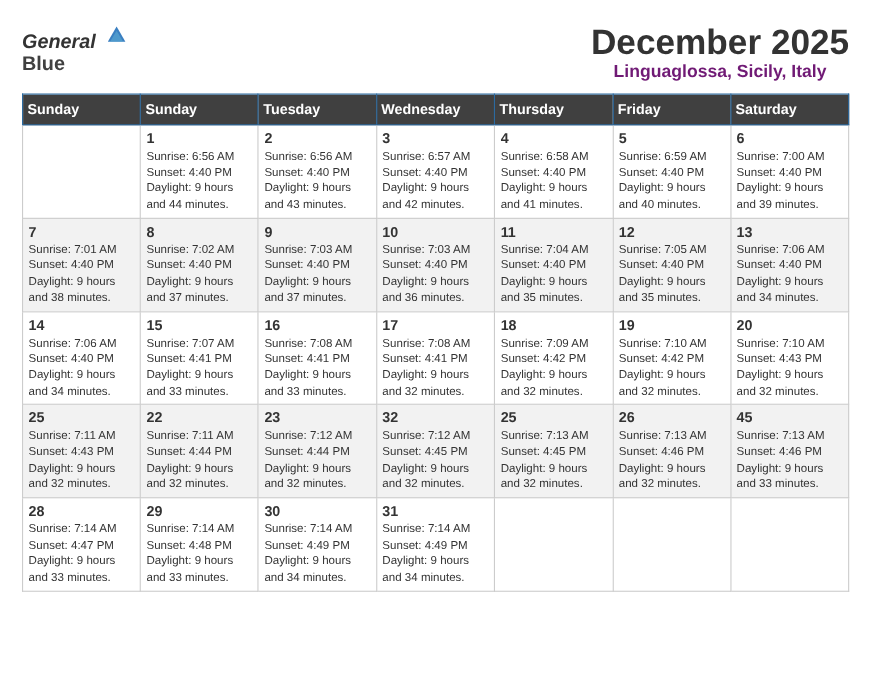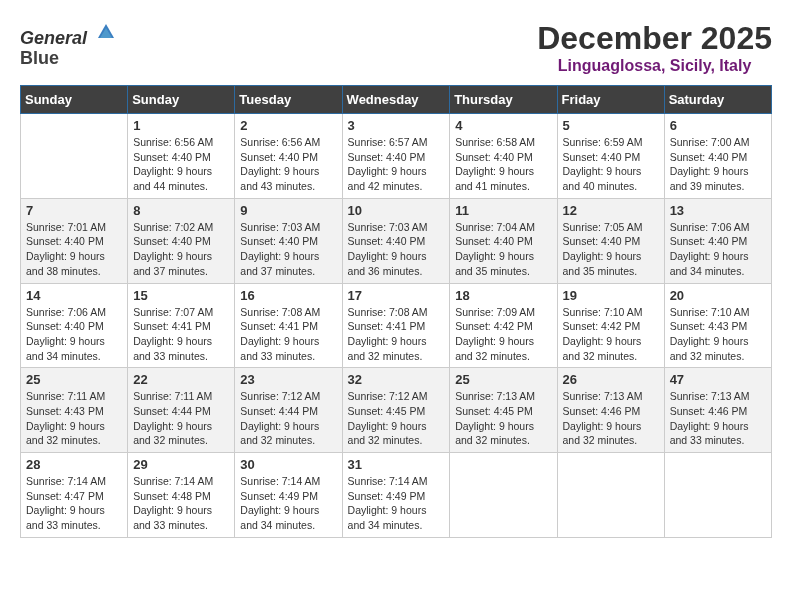--- a/index.html
+++ b/index.html
@@ -294,21 +294,21 @@
 Sunset: 4:45 PM
 Daylight: 9 hours and 32 minutes.</div>
         </td>
         <td>
           <span class="day-num">26</span>
           <div class="cell-info" style="white-space: pre-line;">Sunrise: 7:13 AM
 Sunset: 4:46 PM
 Daylight: 9 hours and 32 minutes.</div>
         </td>
         <td>
-          <span class="day-num">47</span>
+          <span class="day-num">45</span>
           <div class="cell-info" style="white-space: pre-line;">Sunrise: 7:13 AM
 Sunset: 4:46 PM
 Daylight: 9 hours and 33 minutes.</div>
         </td>
       </tr>
       <tr>
         <td>
           <span class="day-num">28</span>
           <div class="cell-info" style="white-space: pre-line;">Sunrise: 7:14 AM
 Sunset: 4:47 PM

